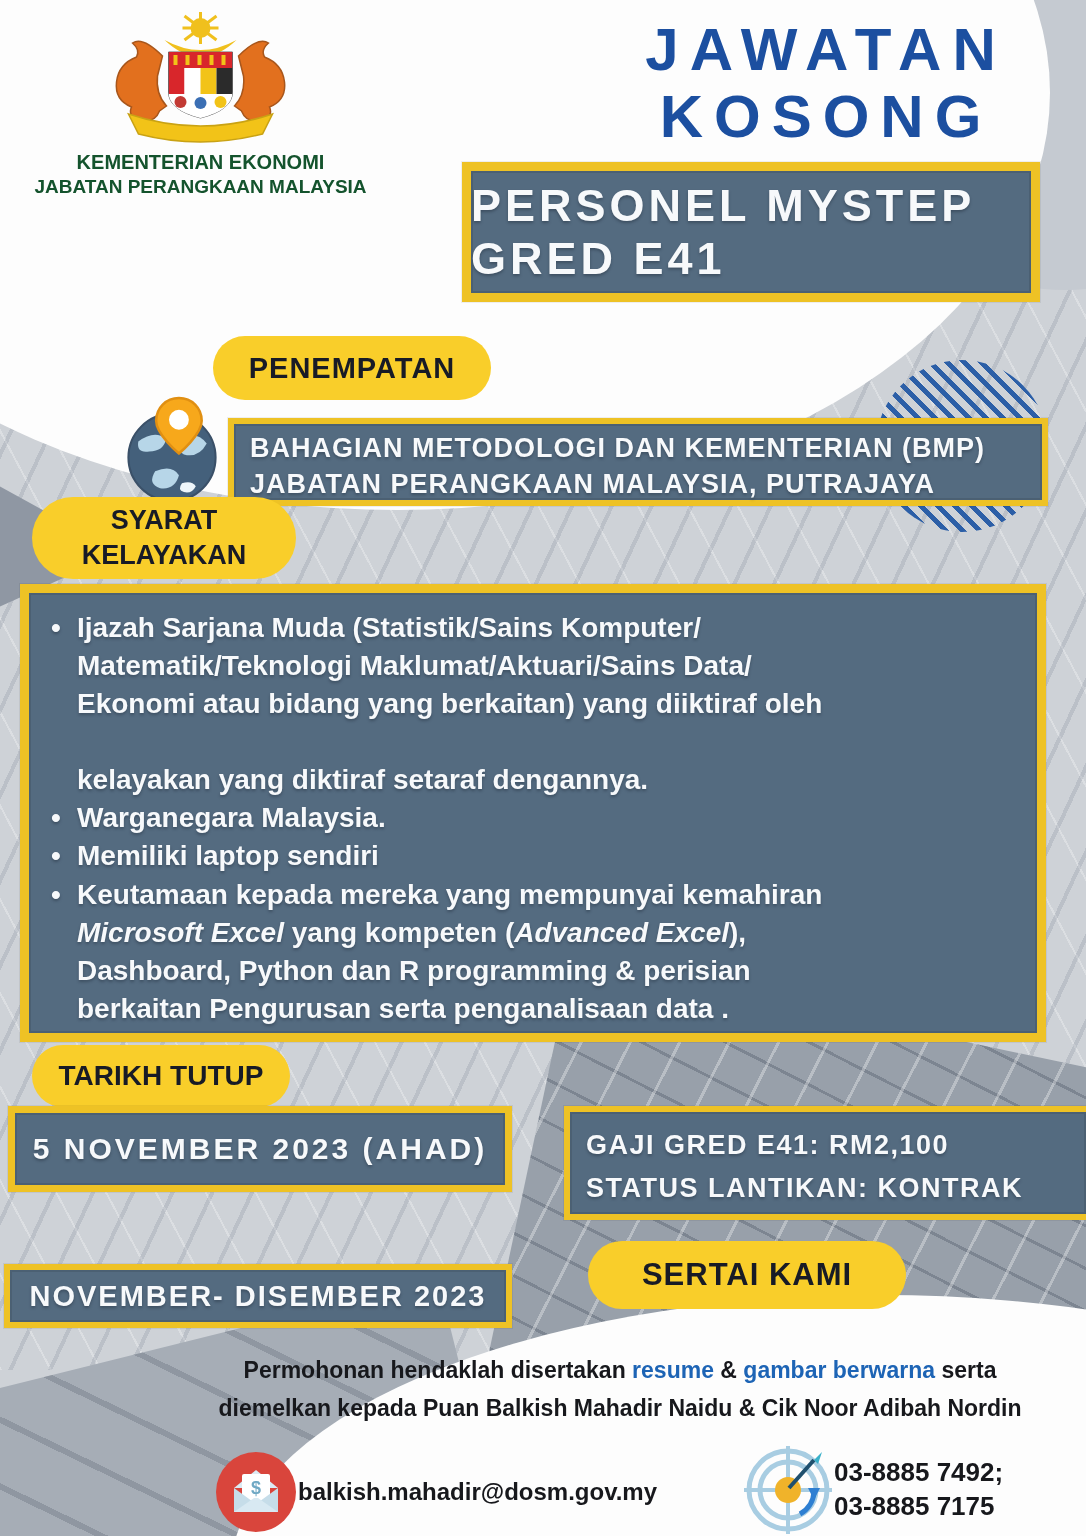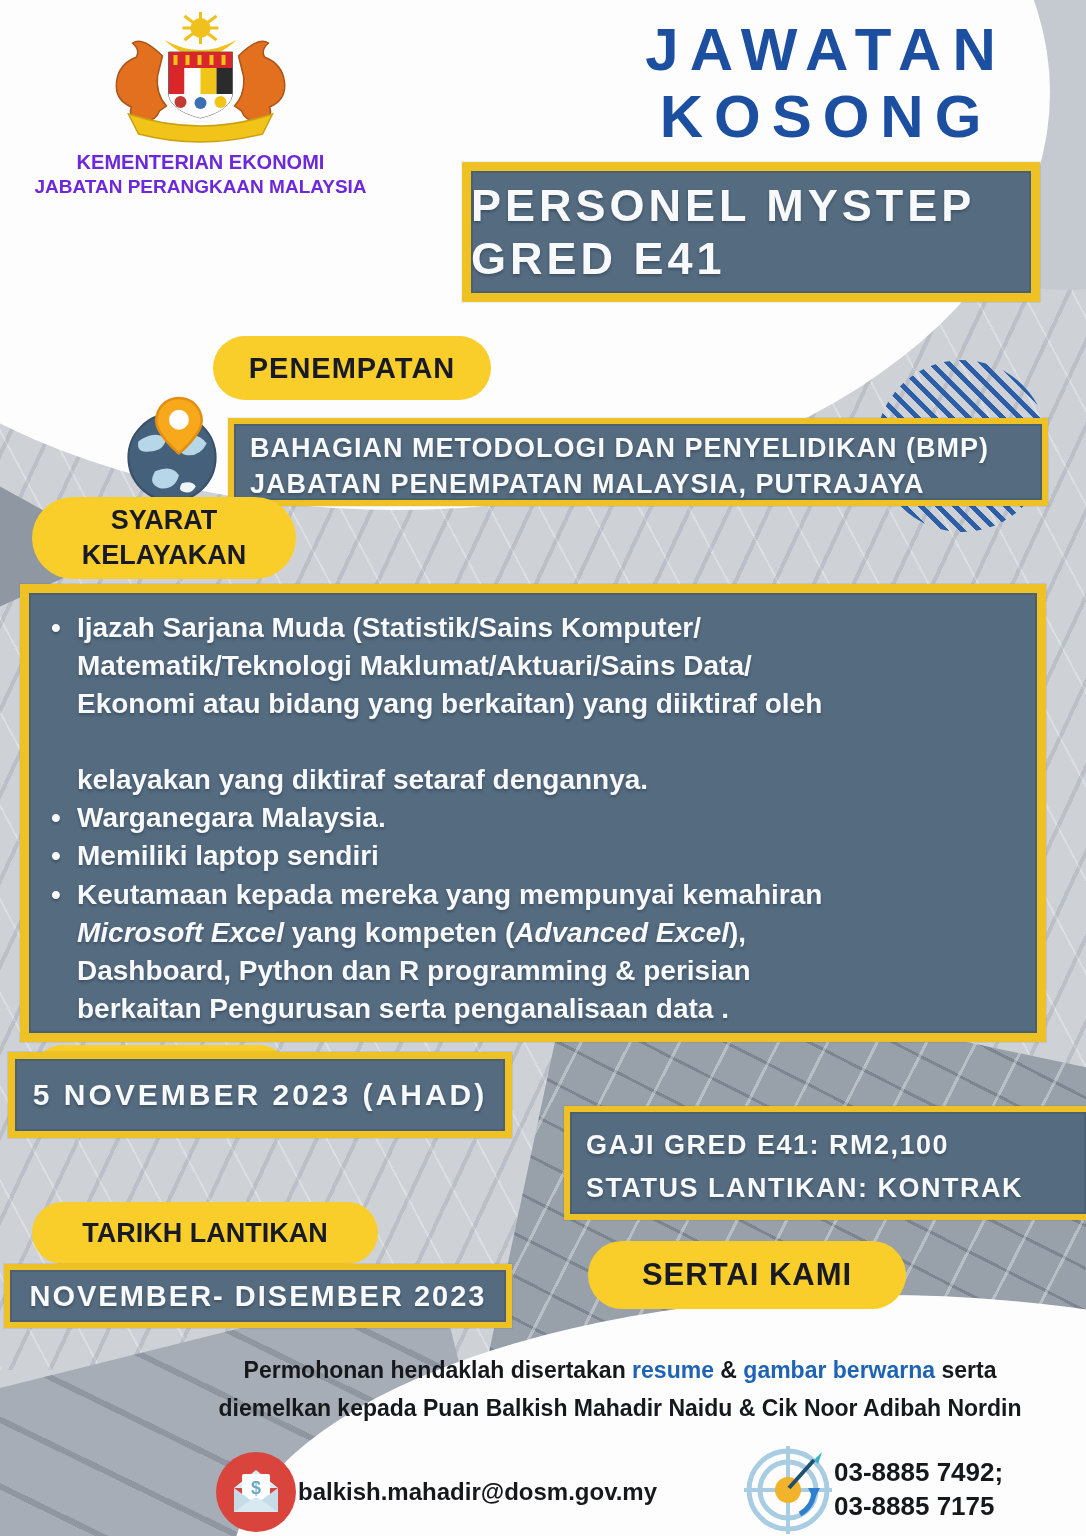--- a/index.html
+++ b/index.html
@@ -35,21 +35,21 @@
   .abs{position:absolute;z-index:4;}
   .pill{position:absolute;z-index:4;background:var(--accent-yellow,#f9ce2a);color:var(--navy-text,#181b26);
         display:flex;flex-direction:column;align-items:center;justify-content:center;
         font-weight:700;text-align:center;}
   .box{position:absolute;z-index:4;background:var(--slate-panel,#546b80);
         border:7px solid var(--yellow-border,#eec225);color:var(--white-text,#f7f9fb);font-weight:700;
         box-shadow:inset 0 0 0 2px rgba(0,0,0,.10), 0 0 0 1px rgba(0,0,0,.06);
         text-shadow:0 2px 3px rgba(20,30,40,.35);}
 
   
-  .logo{left:28px;top:10px;width:345px;text-align:center;color:#6d28d9;}
+  .logo{left:28px;top:10px;width:345px;text-align:center;color:#14532d;}
   .logo svg{display:block;margin:0 auto;}
   .ministry{font-weight:700;line-height:1.25;white-space:nowrap;}
   .ministry.l1{font-size:20px;}
   .ministry.l2{font-size:19px;}
   .title{left:600px;top:16px;width:452px;text-align:center;color:var(--title-blue,#1c4fa0);
         font-size:60px;font-weight:700;letter-spacing:11px;line-height:1.12;}
   .position-box{left:462px;top:162px;width:578px;height:140px;border-width:9px;
         display:flex;flex-direction:column;align-items:flex-start;justify-content:center;
         font-size:45px;letter-spacing:4px;line-height:1.18;text-align:center;}
 
@@ -65,21 +65,21 @@
         font-size:27px;line-height:1.3;}
   .main-box{left:20px;top:584px;width:1026px;height:458px;border-width:9px;
         padding:16px 14px 8px 18px;font-size:28px;line-height:1.36;}
   .main-box ul{margin:0;padding:0;list-style:none;}
   .main-box li{position:relative;padding-left:30px;}
   .main-box li::before{content:"\2022";position:absolute;left:4px;}
   .it{font-style:italic;}
 
   
   .pill-tt{left:32px;top:1045px;width:258px;height:62px;border-radius:34px;font-size:28px;}
-  .date-box1{left:8px;top:1052px;width:504px;height:86px;display:flex;align-items:center;
+  .date-box1{left:8px;top:1106px;width:504px;height:86px;display:flex;align-items:center;
         justify-content:center;font-size:30px;letter-spacing:3px;white-space:nowrap;}
   .pill-tl{left:32px;top:1202px;width:346px;height:62px;border-radius:34px;font-size:27px;}
   .date-box2{left:4px;top:1264px;width:508px;height:64px;border-width:6px;display:flex;align-items:center;
         justify-content:center;font-size:29px;letter-spacing:2px;white-space:nowrap;}
   .gaji-box{left:564px;top:1106px;width:528px;height:114px;border-width:6px;
         padding:12px 16px;font-size:27px;letter-spacing:1.5px;line-height:1.6;white-space:nowrap;}
   .pill-sertai{left:588px;top:1241px;width:318px;height:68px;border-radius:38px;
         font-size:31px;letter-spacing:1px;}
 
   
@@ -159,40 +159,39 @@
   <svg class="abs globe" width="100" height="114" viewBox="0 0 100 115">
     <circle cx="50" cy="66" r="44" fill="#44607b" stroke="#3a5068" stroke-width="2"></circle>
     <path d="M16 50 q16 -12 28 -3 q-2 13 -17 13 q-13 2 -11 -10 Z" fill="#b7d6e8"></path>
     <path d="M58 46 q18 -7 27 6 q-8 15 -23 11 q-11 -6 -4 -17 Z" fill="#b7d6e8"></path>
     <path d="M33 80 q17 -7 24 4 q-4 15 -19 13 q-13 -4 -5 -17 Z" fill="#b7d6e8"></path>
     <path d="M60 92 q10 -3 14 3 q-4 8 -12 6 q-7 -2 -2 -9 Z" fill="#eef6fa"></path>
     <path d="M57 6 C70 6 80 16 80 29 C80 43 57 62 57 62 C57 62 34 43 34 29 C34 16 44 6 57 6 Z" fill="#f7a81b" stroke="#e08f12" stroke-width="2.5"></path>
     <circle cx="57" cy="28" r="10" fill="#ffffff"></circle>
   </svg>
   <div class="box location-box">
-    <div>BAHAGIAN METODOLOGI DAN PENYELIDIKAN (BMP)</div>
-    <div>JABATAN PENEMPATAN MALAYSIA, PUTRAJAYA</div>
+    <div>BAHAGIAN METODOLOGI DAN KEMENTERIAN (BMP)</div>
+    <div>JABATAN PERANGKAAN MALAYSIA, PUTRAJAYA</div>
   </div>
 
   <div class="pill pill-syarat">
     <div>SYARAT</div>
     <div>KELAYAKAN</div>
   </div>
   <div class="box main-box">
     <ul>
         <li><span>Ijazah Sarjana Muda (Statistik/Sains Komputer/</span><br><span>Matematik/Teknologi Maklumat/Aktuari/Sains Data/</span><br><span>Ekonomi atau bidang yang berkaitan) yang diiktiraf oleh</span><br><br><span>kelayakan yang diktiraf setaraf dengannya.</span></li>
         <li><span>Warganegara Malaysia.</span></li>
         <li><span>Memiliki laptop sendiri</span></li>
         <li><span>Keutamaan kepada mereka yang mempunyai kemahiran</span><br><span class="it">Microsoft Excel</span><span> yang kompeten (</span><span class="it">Advanced Excel</span><span>),</span><br><span>Dashboard, Python dan R programming &amp; perisian</span><br><span>berkaitan Pengurusan serta penganalisaan data .</span></li>
       </ul>
   </div>
 
   <div class="pill pill-tt">TARIKH TUTUP</div>
   <div class="box date-box1">5 NOVEMBER 2023 (AHAD)</div>
-  <div class="pill pill-tl">TARIKH LANTIKAN</div>
   <div class="box date-box2">NOVEMBER- DISEMBER 2023</div>
 
   <div class="box gaji-box">
     <div>GAJI GRED E41: RM2,100</div>
     <div>STATUS LANTIKAN: KONTRAK</div>
   </div>
   <div class="pill pill-sertai">SERTAI KAMI</div>
 
   <div class="abs note">
     <div><span>Permohonan hendaklah disertakan </span><span class="blue">resume</span><span> &amp; </span><span class="blue">gambar berwarna</span><span> serta</span></div>

